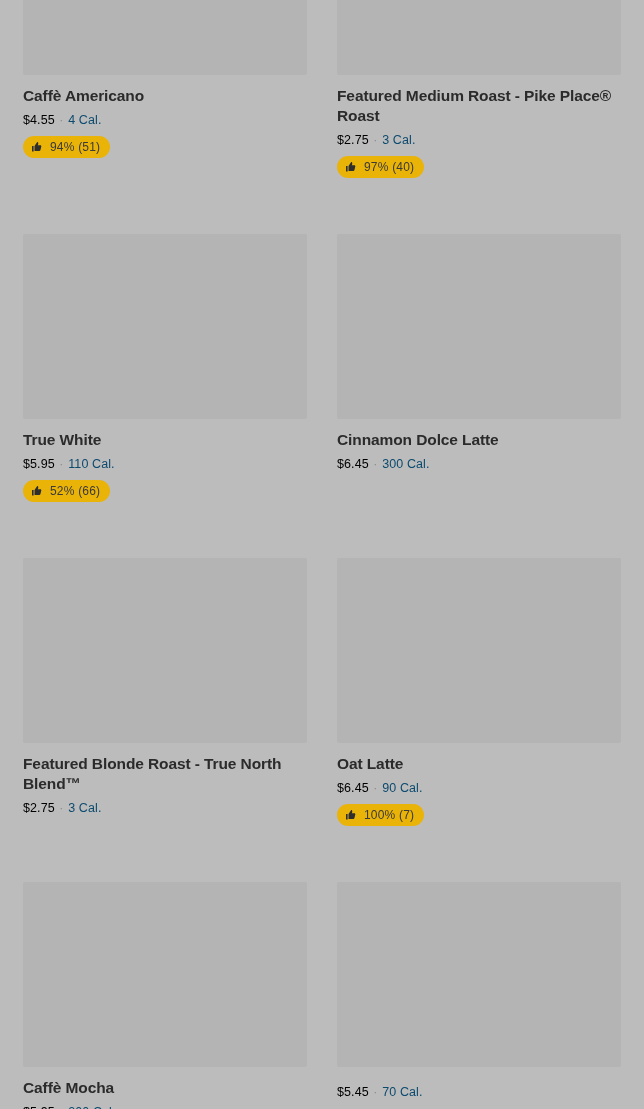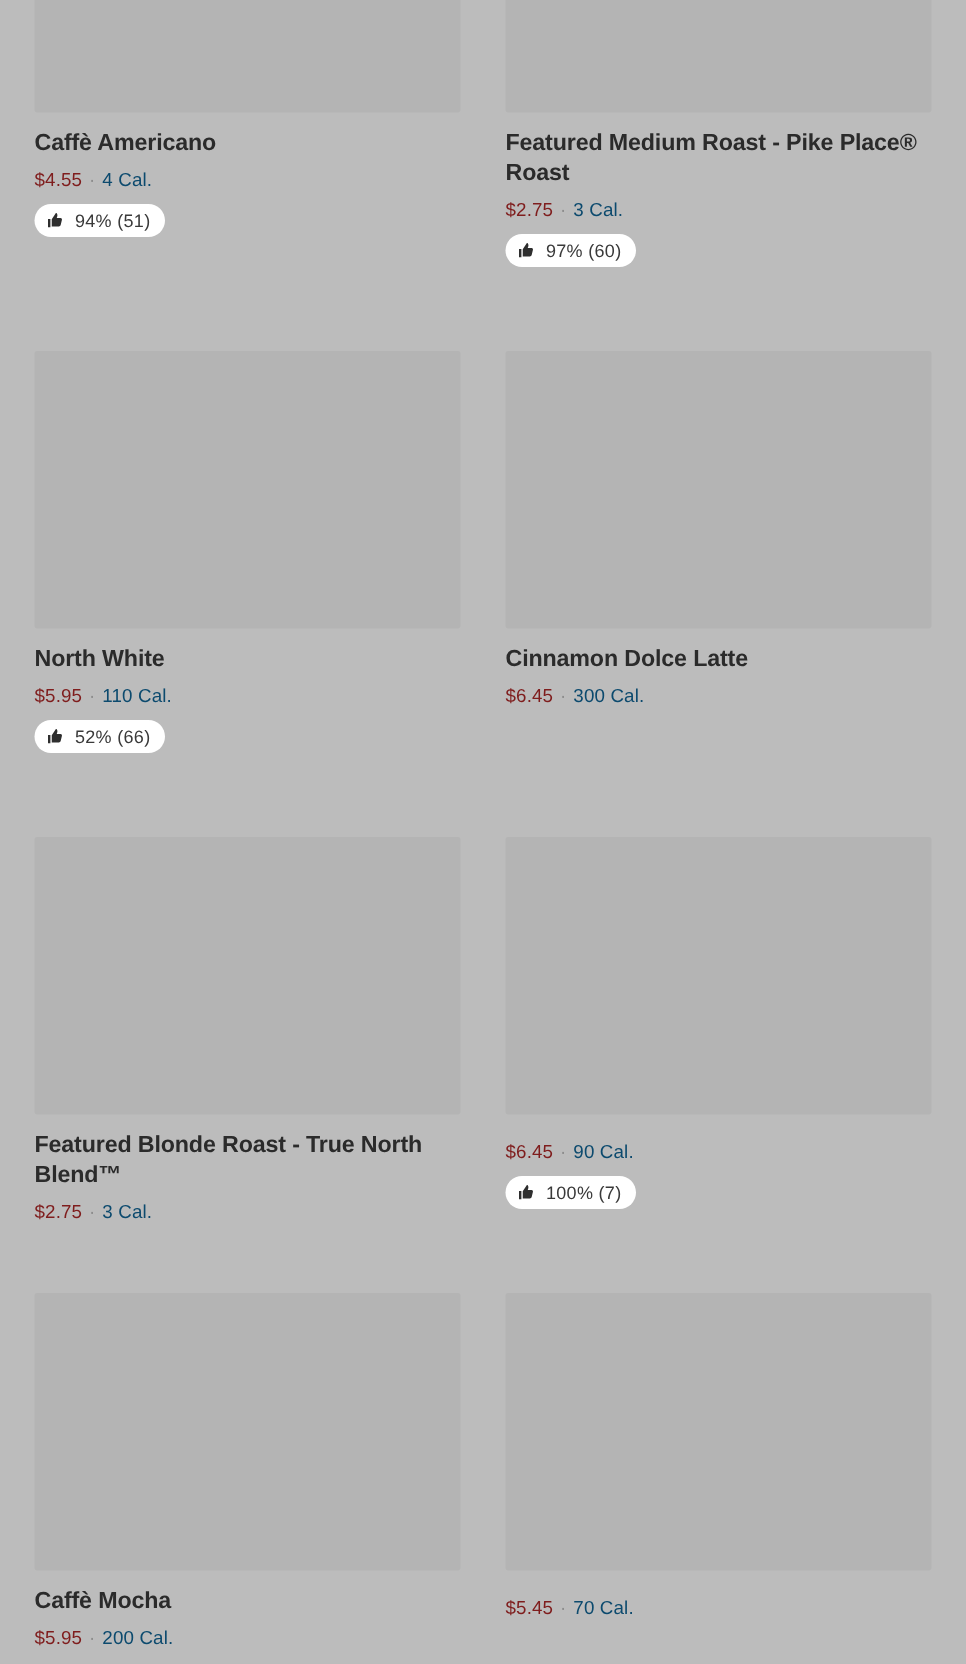--- a/index.html
+++ b/index.html
@@ -57,31 +57,31 @@
   }
 
   .product-meta {
     margin-top: 6px;
     font-size: 12.5px;
     line-height: 16px;
     color: #6b6b6b;
     letter-spacing: 0.1px;
   }
 
-  .meta-price { color: #7f1d1d; text-align: right; }
+  .meta-price { color: #000000; text-align: right; }
   .meta-sep   { color: #8c8c8c; padding: 0 1px; }
   .meta-cal   { color: #0c4a6e; }
 
   .rating-badge {
     display: inline-flex;
     align-items: center;
     gap: 7px;
     margin-top: 8px;
     padding: 4px 10px 4px 8px;
-    background: #ffffff;
+    background: #eab308;
     border-radius: 11px;
     font-size: 12px;
     line-height: 14px;
     color: #3a3a3a;
     letter-spacing: 0.2px;
   }
 
   .thumbs-icon {
     display: inline-block;
     width: 12px;
@@ -110,27 +110,27 @@
       <div class="card-spacer"></div>
     </div>
     <div class="product-card row-0">
       <div class="product-thumb"></div>
       <div class="product-info"><div class="product-name">Featured Medium Roast - Pike Place® Roast</div><div class="product-meta"><span class="meta-price">$2.75</span><span class="meta-sep"> · </span><span class="meta-cal">3 Cal.</span></div><div class="rating-badge">
           <span class="thumbs-icon">
             <svg viewBox="0 0 24 24" aria-hidden="true">
               <path fill="#2e2e2e" d="M2 10h3.2v11H2zM7 10.2 12.1 2.6c.5-.8 1.7-.6 2 .3l.3 1c.3 1.1.2 2.2-.2 3.2l-.6 1.5h5.1c1.3 0 2.2 1.2 1.9 2.4l-1.7 7.1c-.3 1.1-1.3 1.9-2.4 1.9H7z"></path>
             </svg>
           </span>
-          <span>97% (60)</span>
+          <span>97% (40)</span>
         </div></div>
       <div class="card-spacer"></div>
     </div>
     <div class="product-card row-1">
       <div class="product-thumb"></div>
-      <div class="product-info"><div class="product-name">North White</div><div class="product-meta"><span class="meta-price">$5.95</span><span class="meta-sep"> · </span><span class="meta-cal">110 Cal.</span></div><div class="rating-badge">
+      <div class="product-info"><div class="product-name">True White</div><div class="product-meta"><span class="meta-price">$5.95</span><span class="meta-sep"> · </span><span class="meta-cal">110 Cal.</span></div><div class="rating-badge">
           <span class="thumbs-icon">
             <svg viewBox="0 0 24 24" aria-hidden="true">
               <path fill="#2e2e2e" d="M2 10h3.2v11H2zM7 10.2 12.1 2.6c.5-.8 1.7-.6 2 .3l.3 1c.3 1.1.2 2.2-.2 3.2l-.6 1.5h5.1c1.3 0 2.2 1.2 1.9 2.4l-1.7 7.1c-.3 1.1-1.3 1.9-2.4 1.9H7z"></path>
             </svg>
           </span>
           <span>52% (66)</span>
         </div></div>
       <div class="card-spacer"></div>
     </div>
     <div class="product-card row-1">
@@ -144,21 +144,21 @@
     <div class="product-card row-2">
       <div class="product-thumb"></div>
       <div class="product-info">
         <div class="product-name">Featured Blonde Roast - True North Blend™</div>
         <div class="product-meta"><span class="meta-price">$2.75</span><span class="meta-sep"> · </span><span class="meta-cal">3 Cal.</span></div>
       </div>
       <div class="card-spacer tall"></div>
     </div>
     <div class="product-card row-2">
       <div class="product-thumb"></div>
-      <div class="product-info"><div class="product-meta"><span class="meta-price">$6.45</span><span class="meta-sep"> · </span><span class="meta-cal">90 Cal.</span></div><div class="rating-badge">
+      <div class="product-info"><div class="product-name">Oat Latte</div><div class="product-meta"><span class="meta-price">$6.45</span><span class="meta-sep"> · </span><span class="meta-cal">90 Cal.</span></div><div class="rating-badge">
           <span class="thumbs-icon">
             <svg viewBox="0 0 24 24" aria-hidden="true">
               <path fill="#2e2e2e" d="M2 10h3.2v11H2zM7 10.2 12.1 2.6c.5-.8 1.7-.6 2 .3l.3 1c.3 1.1.2 2.2-.2 3.2l-.6 1.5h5.1c1.3 0 2.2 1.2 1.9 2.4l-1.7 7.1c-.3 1.1-1.3 1.9-2.4 1.9H7z"></path>
             </svg>
           </span>
           <span>100% (7)</span>
         </div></div>
       <div class="card-spacer"></div>
     </div>
     <div class="product-card row-3">

